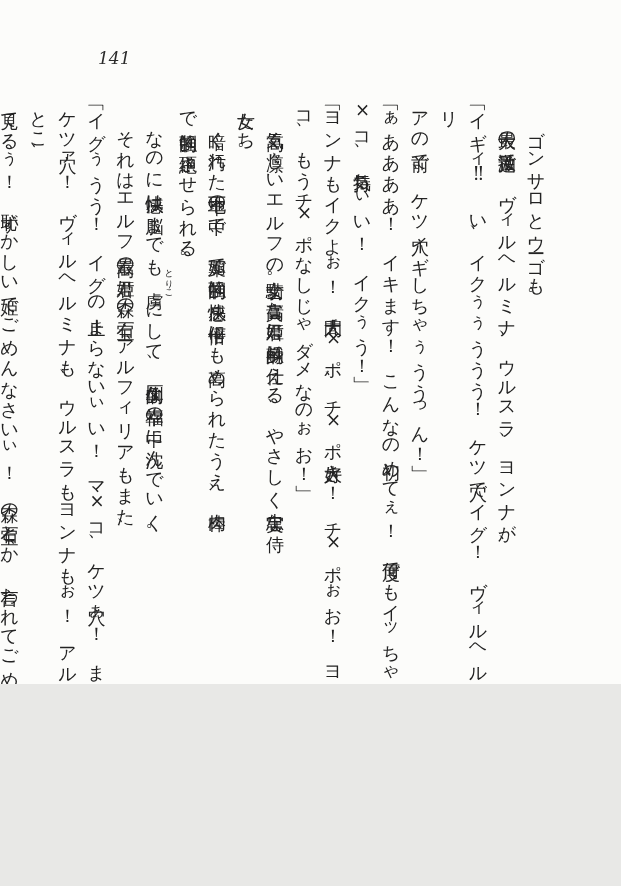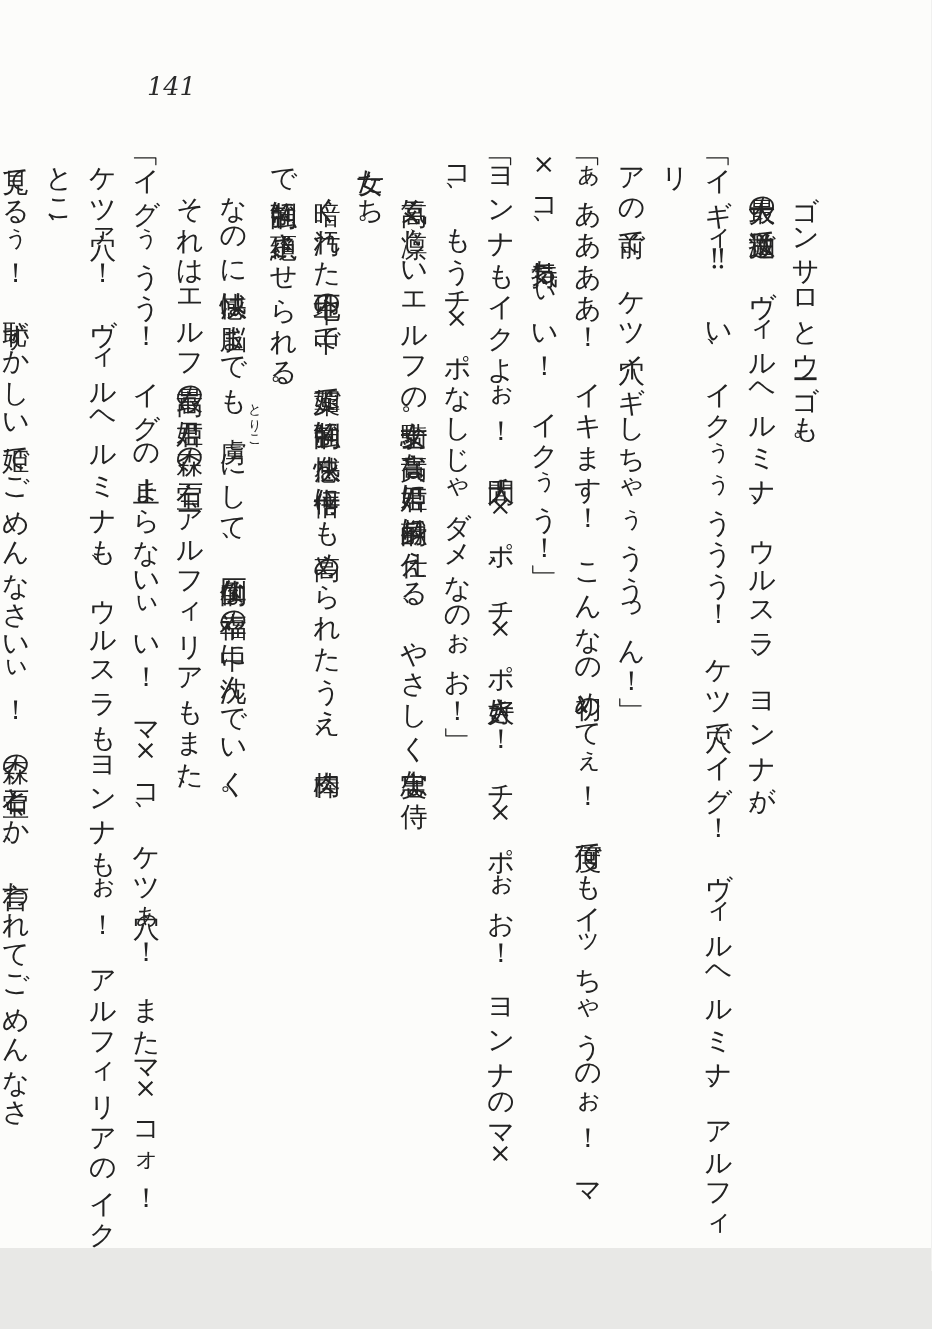--- a/index.html
+++ b/index.html
@@ -3,21 +3,21 @@
 <meta charset="utf-8">
 <style>
   html, body {
     margin: 0;
     padding: 0;
     background: #e8e8e6;
   }
   .page {
     position: relative;
     width: 621px;
-    height: 832px;
+    height: 684px;
     background: #fcfcfa;
     overflow: hidden;
     font-family: "DejaVu Serif", "Liberation Serif", serif;
   }
   .page-number {
     position: absolute;
     top: 48px;
     left: 98px;
     font-size: 17px;
     font-style: italic;

